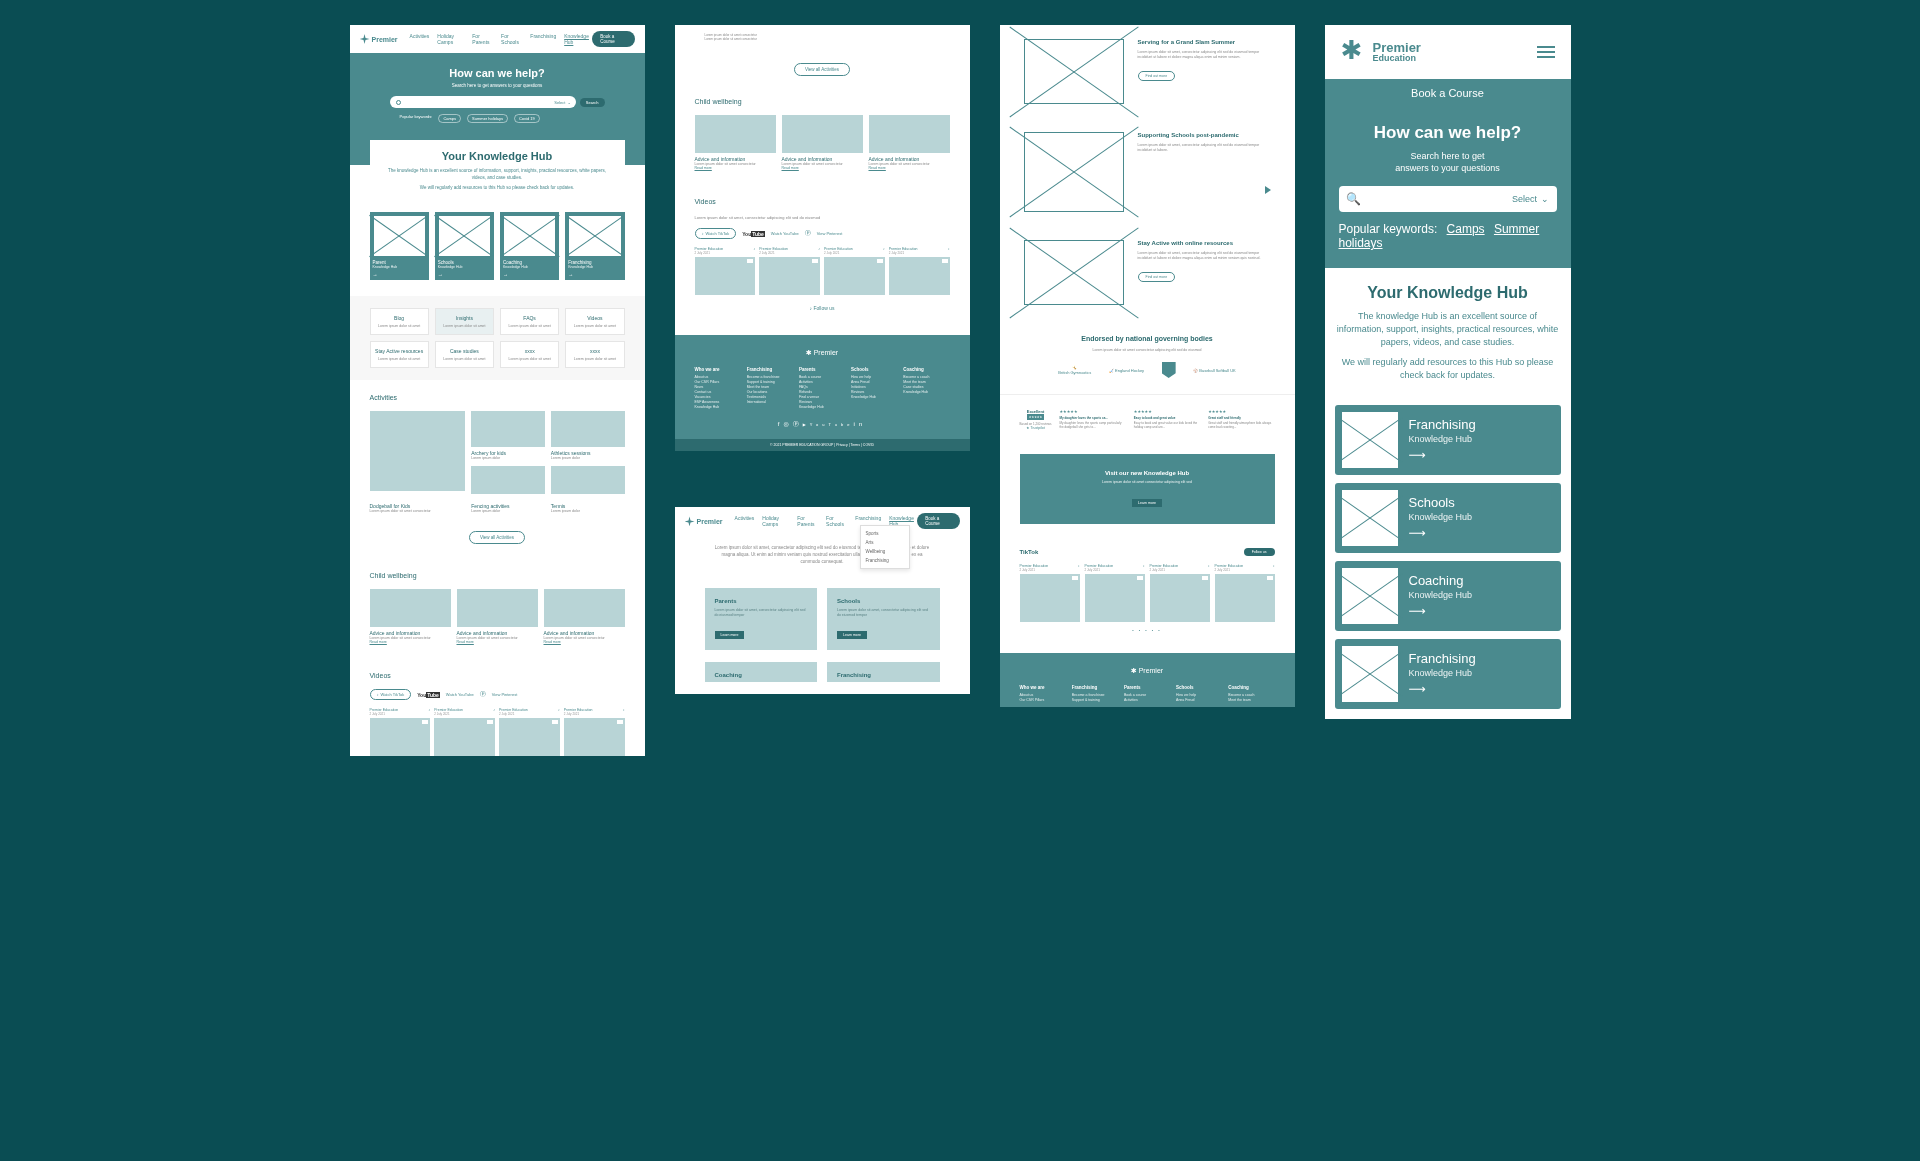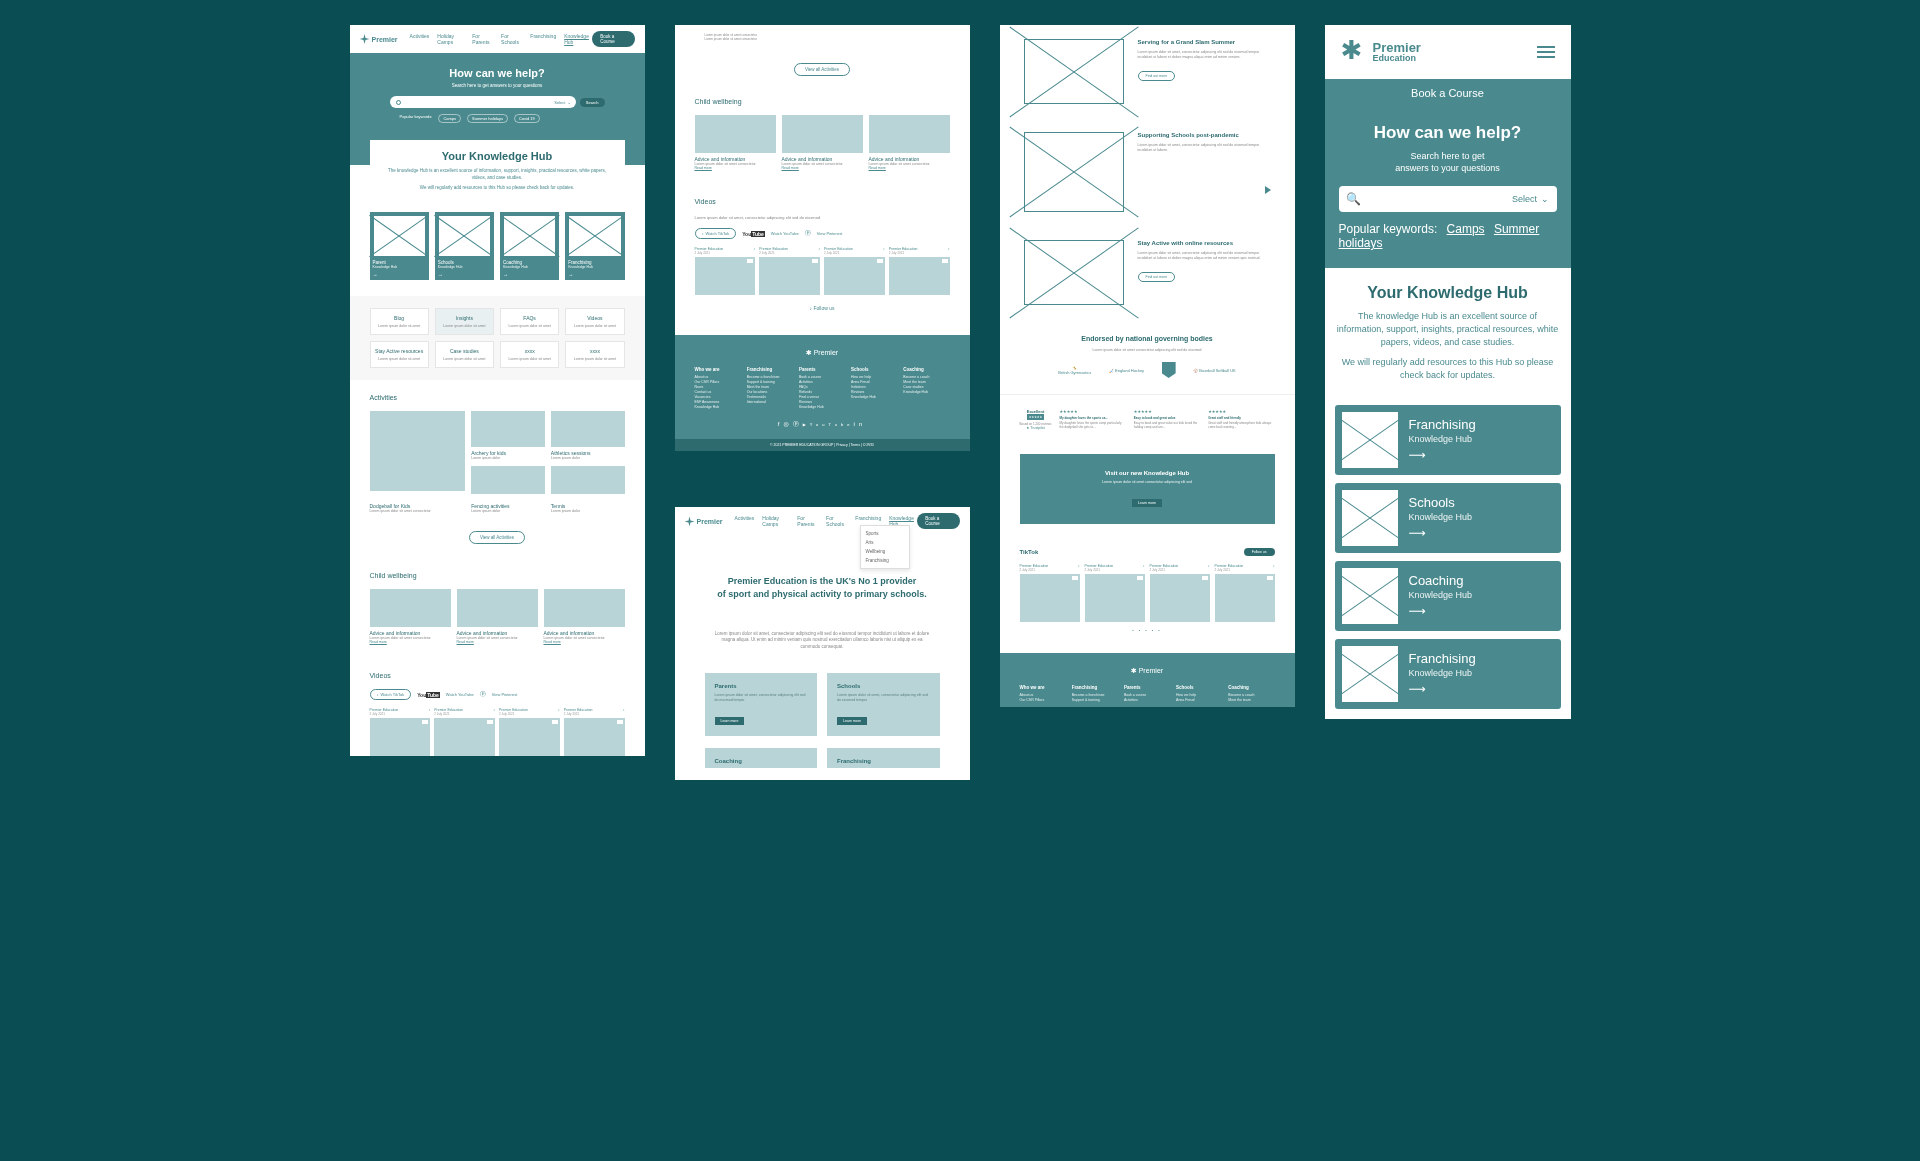--- a/index.html
+++ b/index.html
@@ -537,23 +537,20 @@
       <span style="text-decoration:underline">Knowledge Hub</span>
     </div>
     <div class="btn-book">Book a Course</div>
   </div>
   <div class="dropdown">
     <div>Sports</div>
     <div>Arts</div>
     <div>Wellbeing</div>
     <div>Franchising</div>
   </div>
-  <div class="heroline">
-    <h3><span>Premier Education is the UK's No 1 provider</span><br><span>of sport and physical activity to primary schools.</span></h3>
-  </div>
   <div class="intro-text">Lorem ipsum dolor sit amet, consectetur adipiscing elit sed do eiusmod tempor incididunt ut labore et dolore magna aliqua. Ut enim ad minim veniam quis nostrud exercitation ullamco laboris nisi ut aliquip ex ea commodo consequat.</div>
   <div class="card-pair">
     <div class="info-card"><h4>Parents</h4><p>Lorem ipsum dolor sit amet, consectetur adipiscing elit sed do eiusmod tempor</p><span class="btn-learn">Learn more</span></div>
     <div class="info-card"><h4>Schools</h4><p>Lorem ipsum dolor sit amet, consectetur adipiscing elit sed do eiusmod tempor</p><span class="btn-learn">Learn more</span></div>
   </div>
   <div class="card-pair" style="padding-top:0">
     <div class="info-card" style="height:20px">
           <h4>Coaching</h4>
         </div>
     <div class="info-card" style="height:20px">

